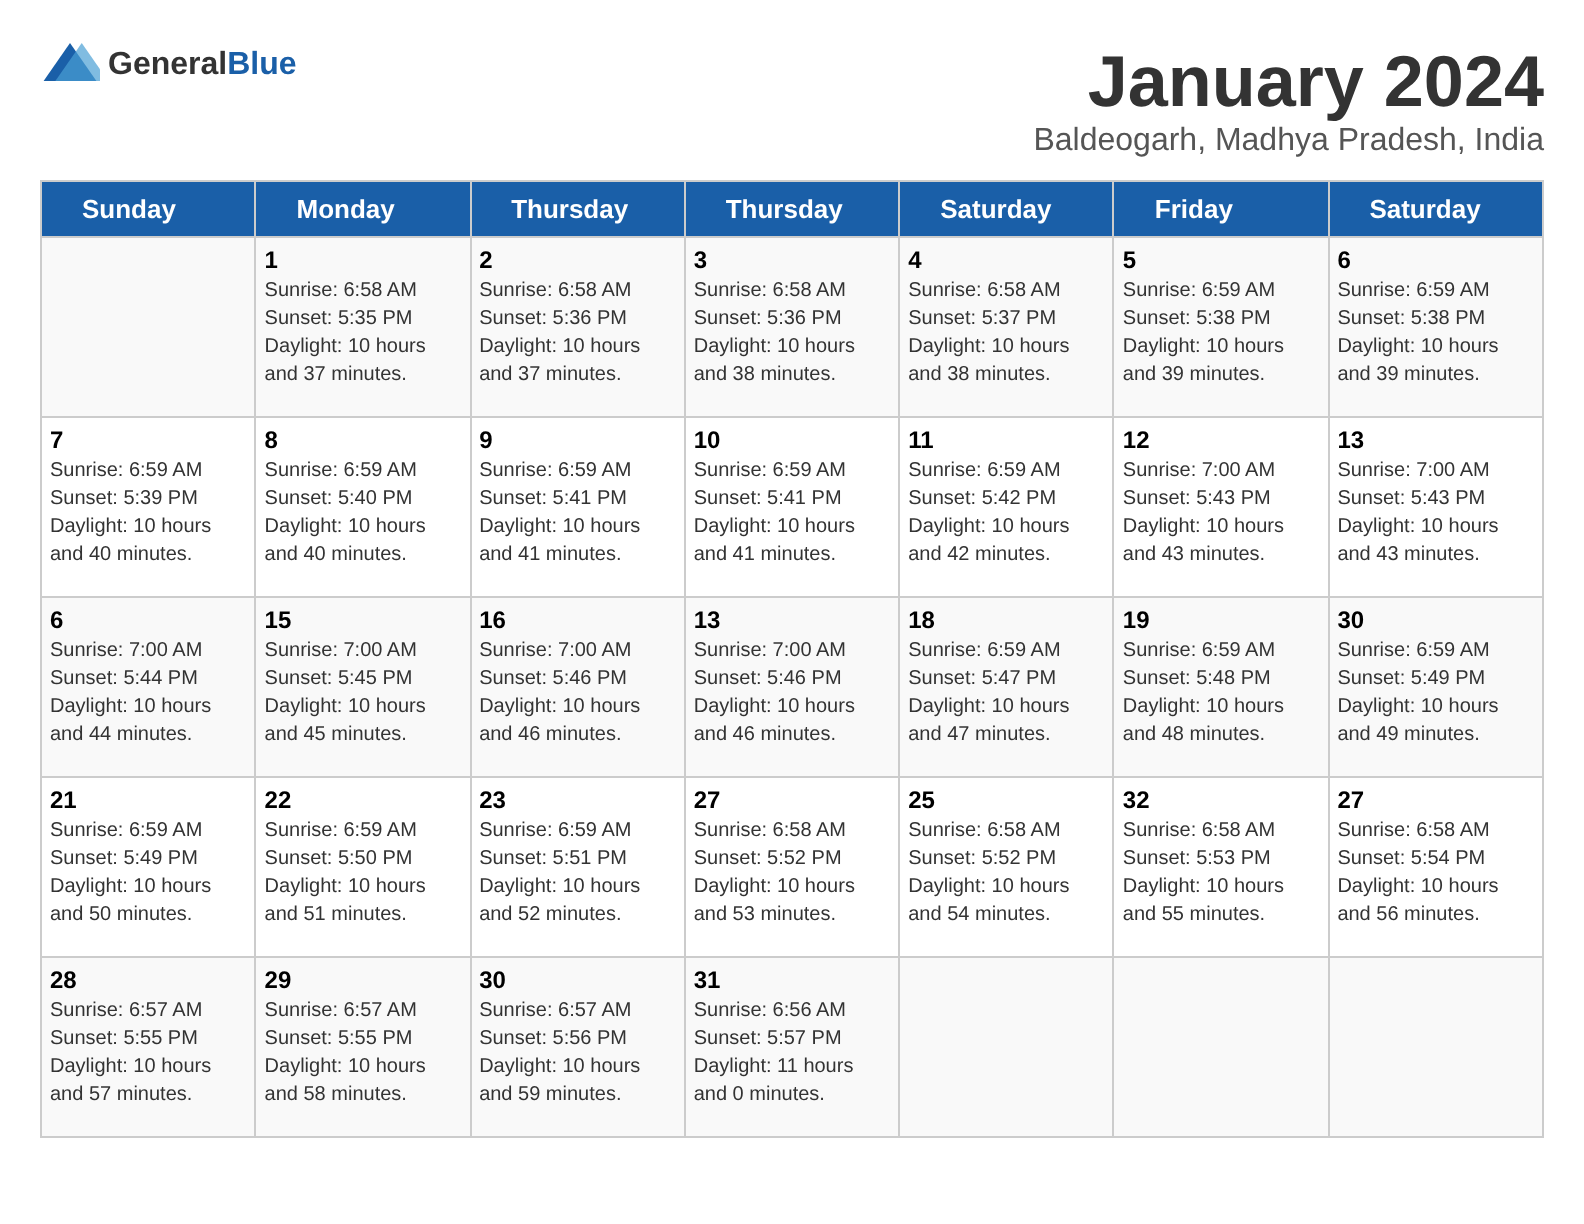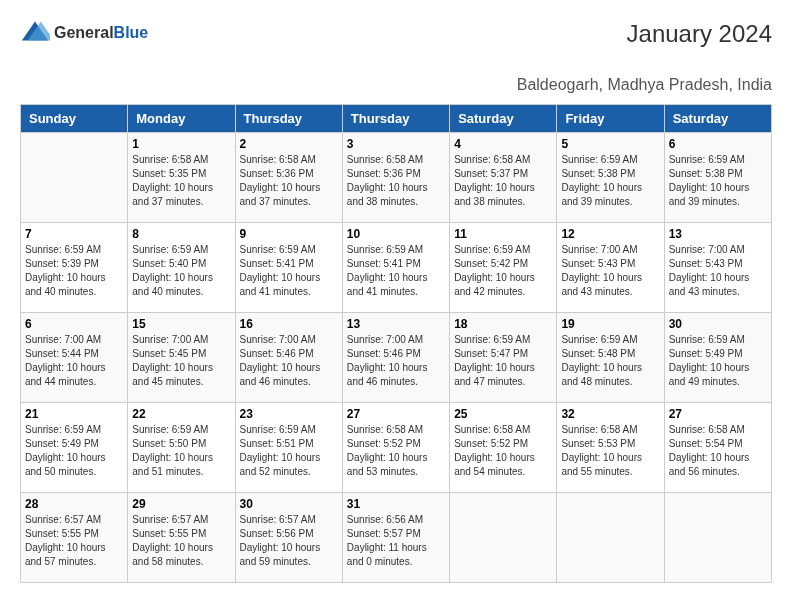--- a/index.html
+++ b/index.html
@@ -23,38 +23,37 @@
     }
     .logo-icon {
       width: 30px;
       height: 22px;
       position: relative;
     }
     .title-area {
       text-align: right;
     }
     .month-title {
-      font-size: 24px;
-      font-weight: normal;
+      font-size: 36px;
+      font-weight: bold;
       color: #333;
     }
     .subtitle {
       font-size: 16px;
       color: #555;
-      margin-top: 28px;
     }
     table {
       width: 100%;
       border-collapse: collapse;
       font-size: 11px;
     }
     thead tr th {
       background-color: #1a5fa8;
       color: #fff;
-      padding: 6px 8px;
+      padding: 6px 20px;
       text-align: left;
       font-size: 13px;
       font-weight: bold;
       border: 1px solid #ccc;
     }
     tbody tr td {
       border: 1px solid #ccc;
       vertical-align: top;
       padding: 4px;
       min-height: 80px;

